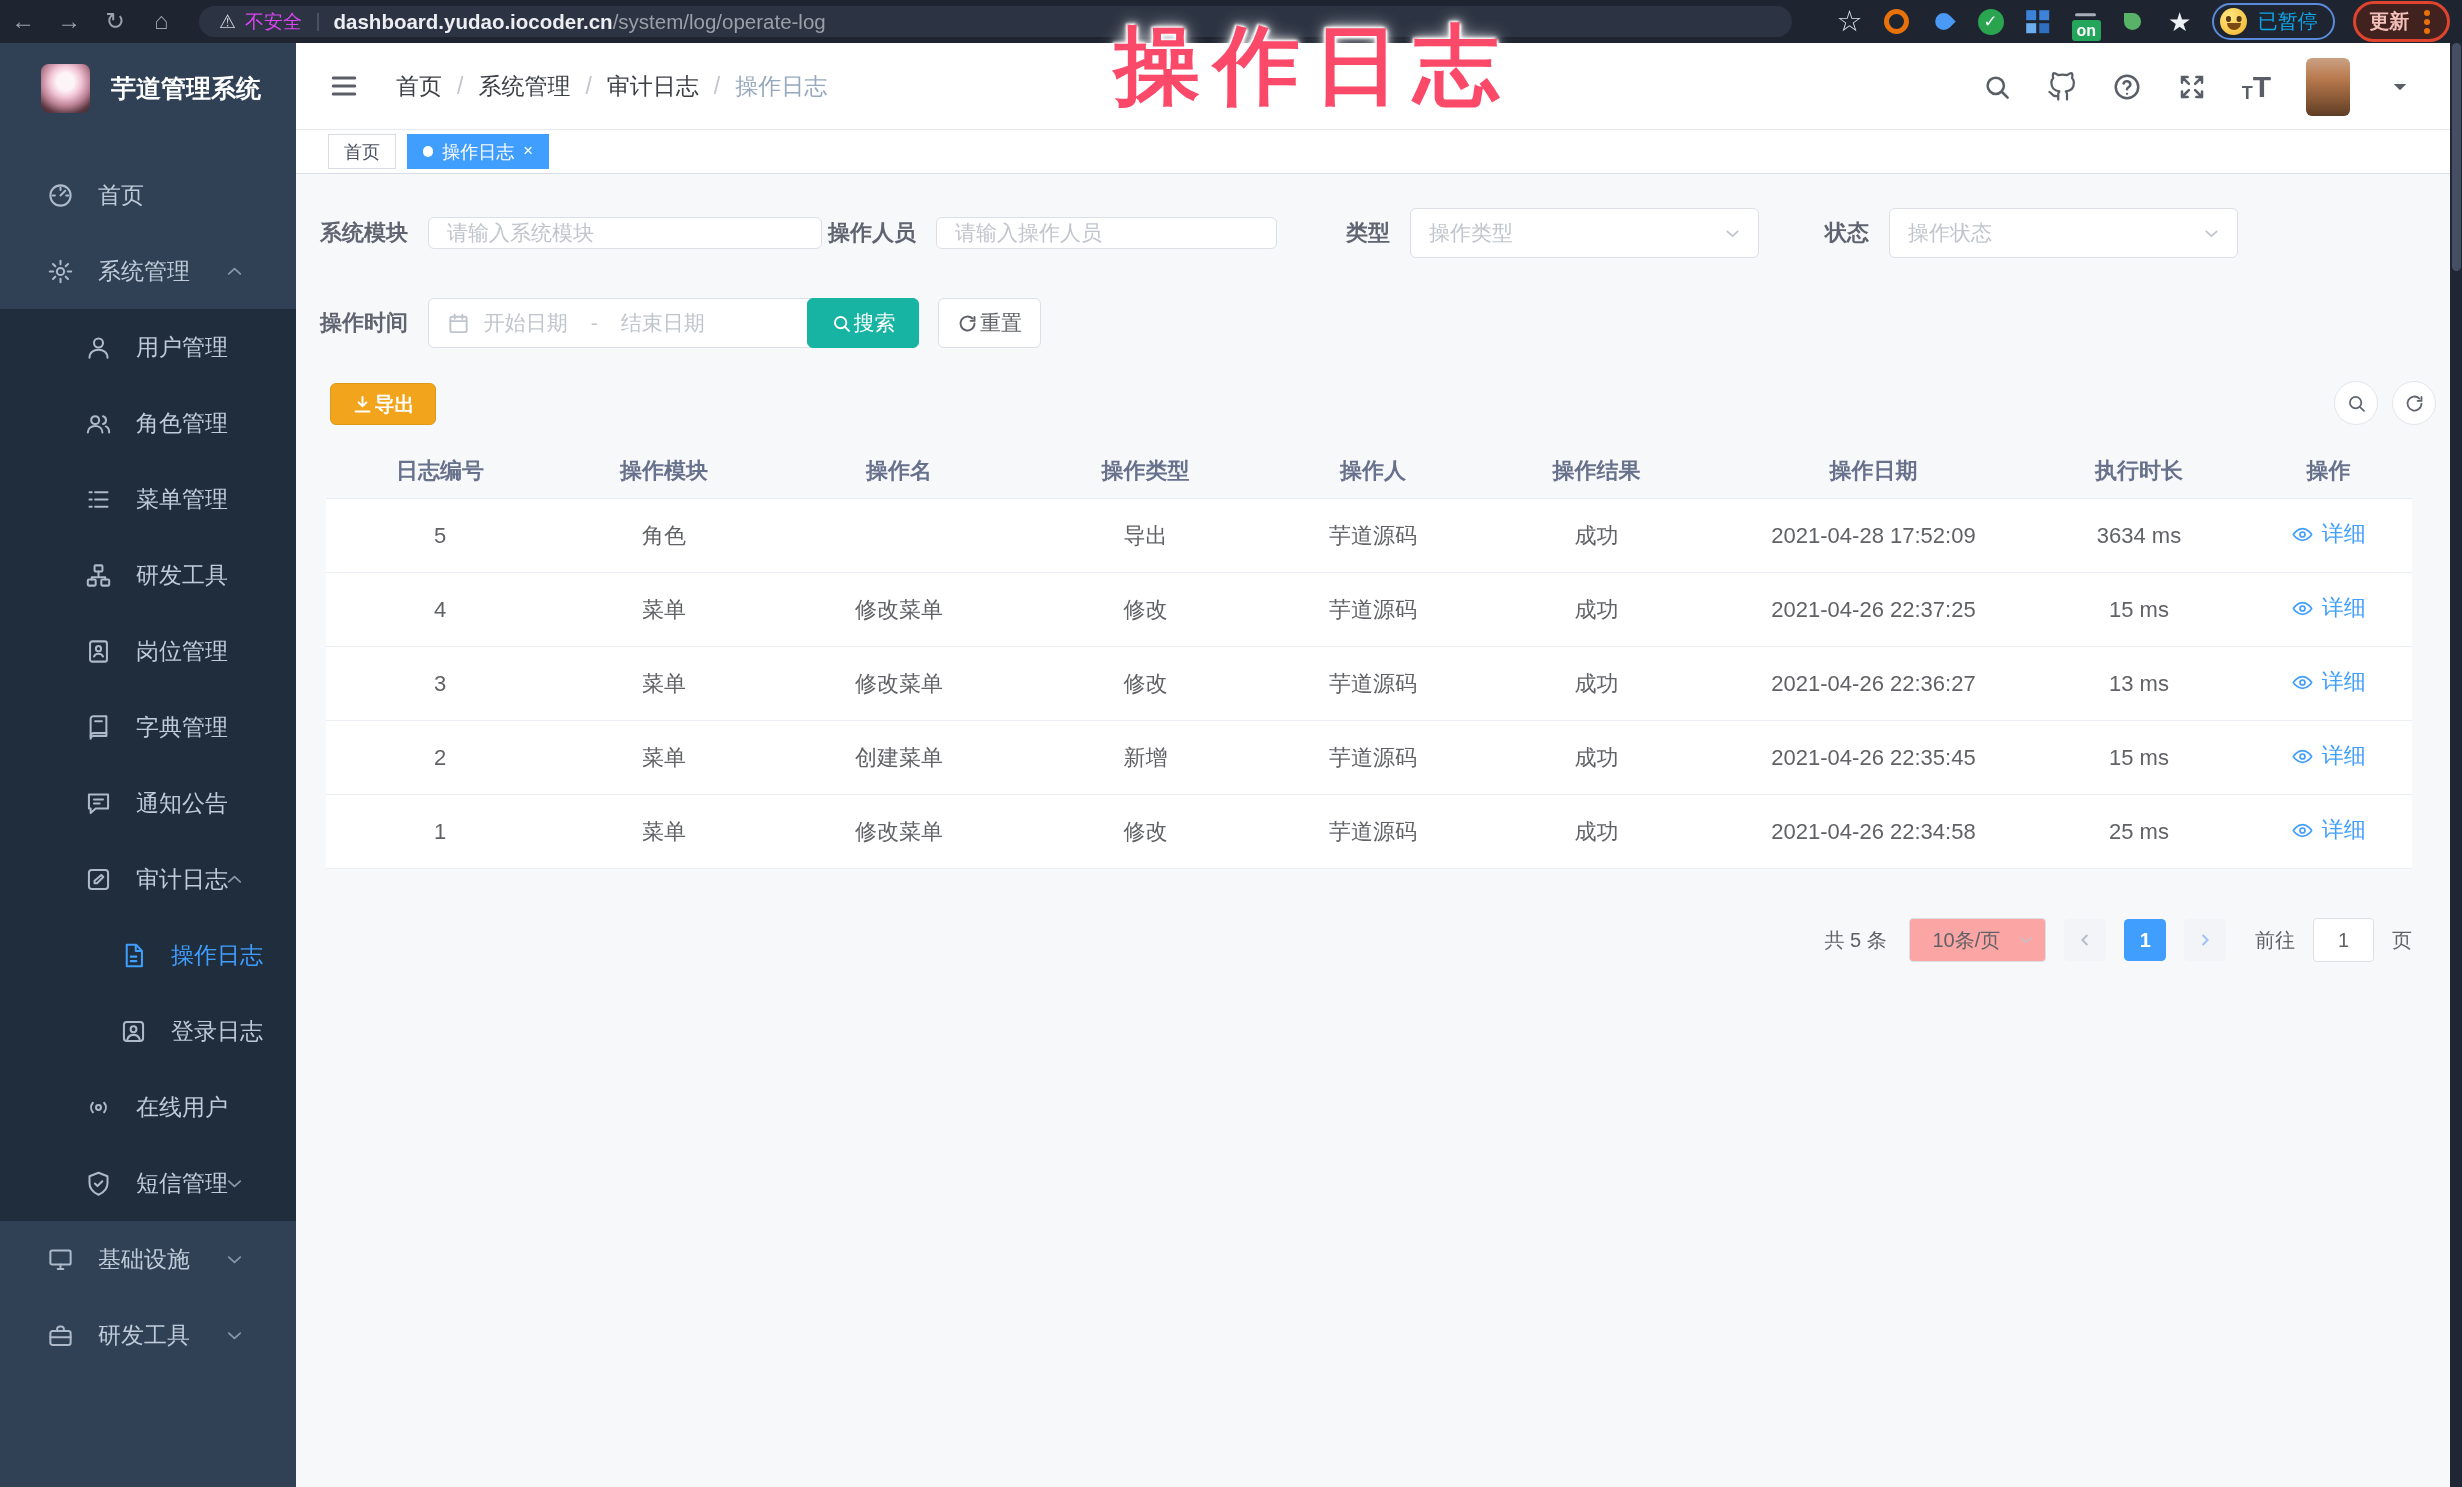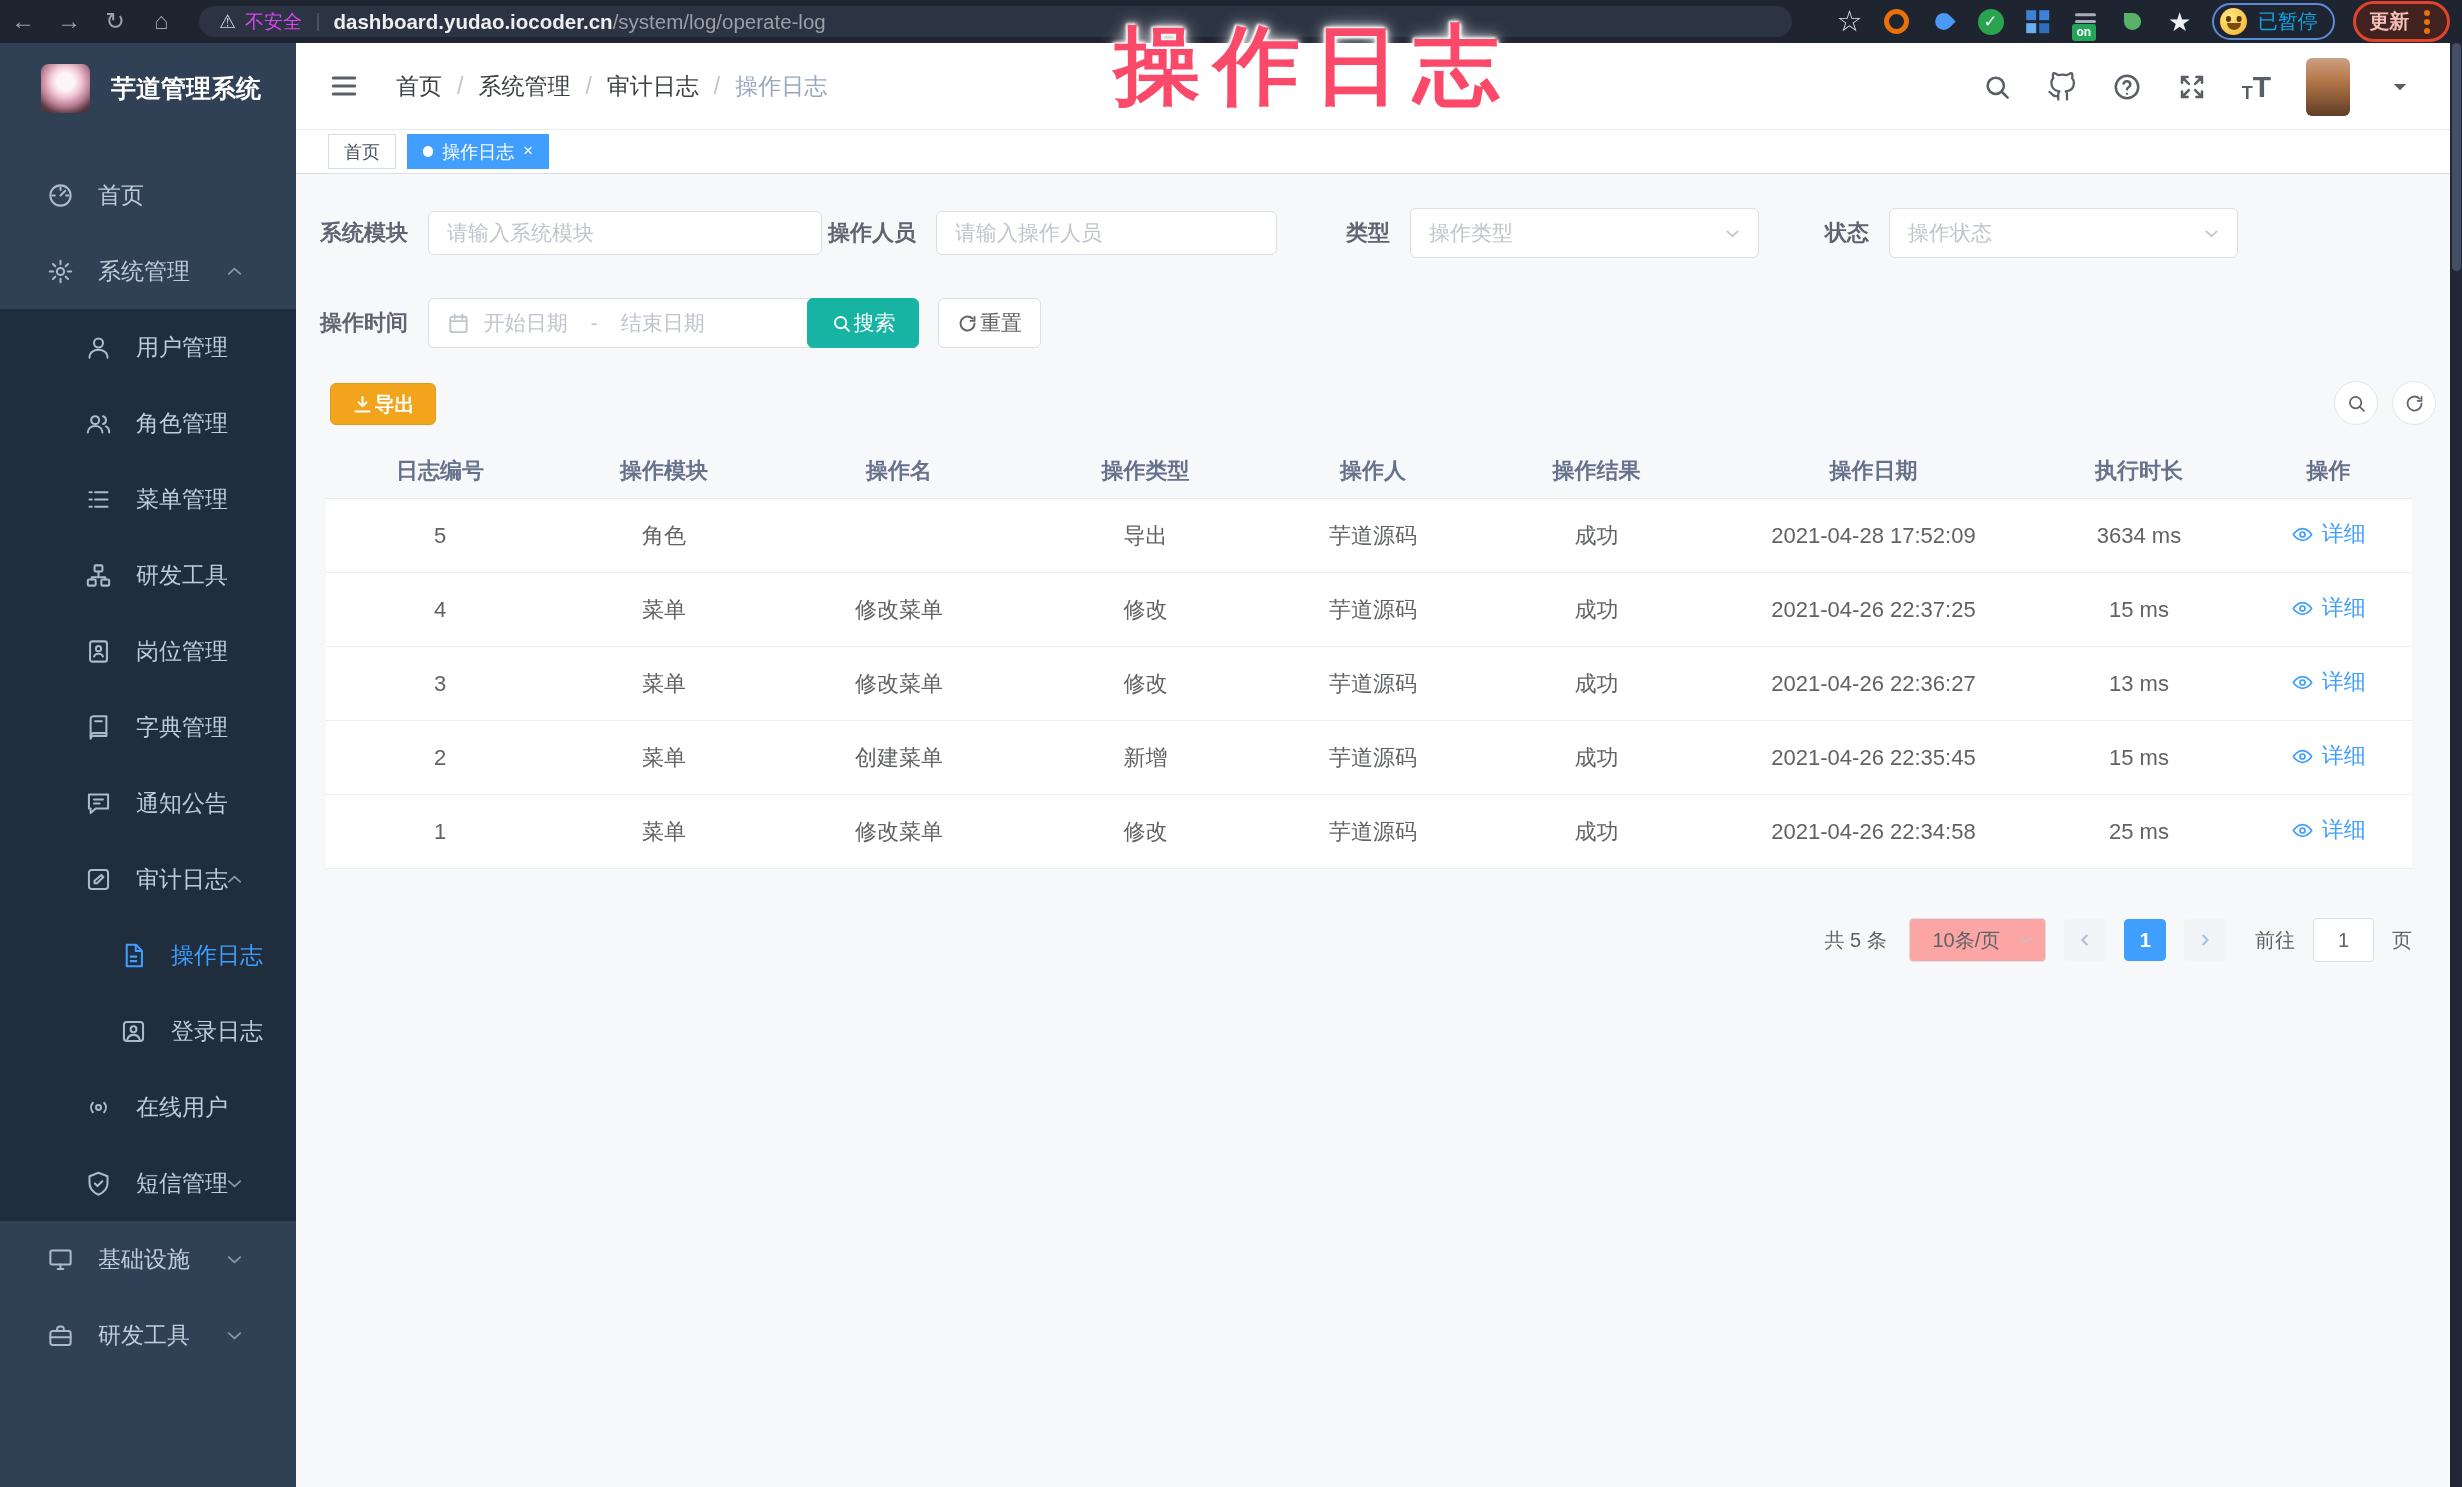--- a/index.html
+++ b/index.html
@@ -24,21 +24,21 @@
   .ext.star::before{content:"☆";font-size:29px;color:#dbe0e8;line-height:1;}
   .ext.ring::before{content:"";width:15px;height:15px;border:5.3px solid var(--c);border-radius:50%;}
   .ext.drop::before{content:"";width:17.4px;height:17.4px;background:var(--c);border-radius:50% 0 50% 50%;transform:rotate(45deg);}
   .ext.circle-v::before{content:"✓";width:26px;height:26px;background:var(--c);color:#fff;border-radius:50%;
     font-size:16.7px;display:flex;align-items:center;justify-content:center;}
   .ext.grid{width:30px;}
   .ext.grid::before{content:"";width:10px;height:10px;background:var(--c);
     box-shadow:13px 0 0 var(--c),0 13px 0 #6aaef0,13px 13px 0 #2f6fc0;transform:translate(-6.8px,-6.8px);}
   .ext.layers::before{content:"";width:21px;height:3.8px;border-radius:1.5px;background:#a8aeba;
     box-shadow:0 6.8px 0 #a8aeba,0 13.7px 0 #a8aeba;transform:translateY(-6.8px);}
-  .ext .badge{position:absolute;bottom:-4.6px;left:0.8px;background:var(--bc,#23a55a);color:#fff;font-size:12px;
+  .ext .badge{position:absolute;bottom:-4.6px;left:0.8px;background:var(--bc,#23a55a);color:#fff;font-size:16px;
     font-weight:700;padding:1.5px 4.6px;border-radius:3px;line-height:1.1;}
   .ext.leaf::before{content:"";width:16.7px;height:16.7px;background:var(--c);border-radius:0 50% 50% 50%;}
   .ext.star2::before{content:"★";font-size:26px;color:#eef1f4;line-height:1;}
   .paused-chip{display:flex;align-items:center;gap:10.6px;border:2.3px solid #5b8bd8;border-radius:21px;
     padding:3px 15px 3px 6px;cursor:pointer;}
   .paused-label{font-size:20px;color:#0ea5e9;}
   .emoji{width:27px;height:27px;border-radius:50%;position:relative;
     background:radial-gradient(circle at 35% 30%,#ffe680,#f6c344 70%,#e8a820);}
   .emoji::before{content:"";position:absolute;top:8.3px;left:6px;width:4.6px;height:5.3px;background:#5a3a10;
     border-radius:50%;box-shadow:10.6px 0 0 #5a3a10;}
@@ -98,21 +98,21 @@
 
   .content{position:relative;height:1313px;}
 
   
   .form-group{position:absolute;display:flex;align-items:center;height:50px;}
   .form-label{font-size:22px;font-weight:700;color:#5f6470;margin-right:20px;white-space:nowrap;}
   .tfield{height:50px;background:#fff;border:0.8px solid #dcdfe6;border-radius:6px;display:flex;align-items:center;
     padding:0 18px;font-size:21px;color:#606266;position:relative;cursor:text;}
   .placeholder{color:#c0c4cc;}
   .sel-caret{position:absolute;right:15px;width:21px;height:21px;color:#c0c4cc;}
-  input.tinput{height:44px;width:100%;border:0.8px solid #dcdfe6;border-radius:6px;padding:0 18px;font-size:21px;
+  input.tinput{height:32px;width:100%;border:0.8px solid #dcdfe6;border-radius:6px;padding:0 18px;font-size:21px;
     color:#606266;outline:none;font-family:inherit;}
   input.tinput::placeholder{color:#c0c4cc;}
   .date-range .cal-icon{width:23px;height:23px;color:#c0c4cc;margin-right:13.7px;}
   .date-range .range-sep{color:#c0c4cc;margin:0 23px;}
   .btn{display:flex;align-items:center;justify-content:center;gap:2px;border-radius:6px;cursor:pointer;
     font-size:21px;white-space:nowrap;}
   .btn .icon{width:21px;height:21px;}
   .btn-search{background:#17b3a3;color:#fff;border:0.8px solid #17b3a3;}
   .btn-reset{background:#fff;color:#606266;border:0.8px solid #dcdfe6;}
   .btn-export{background:#f2a51c;color:#fff;border:0.8px solid #e09a1a;font-weight:700;font-size:20px;}

